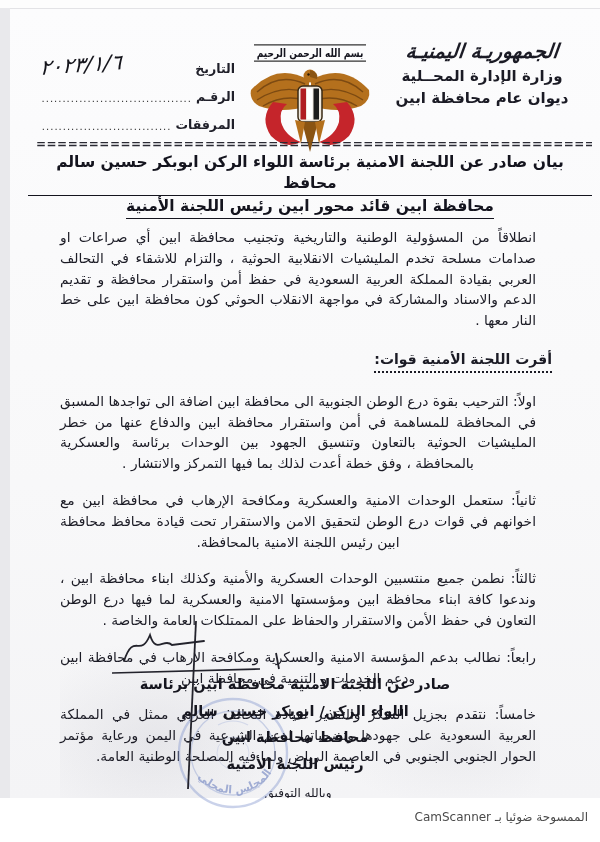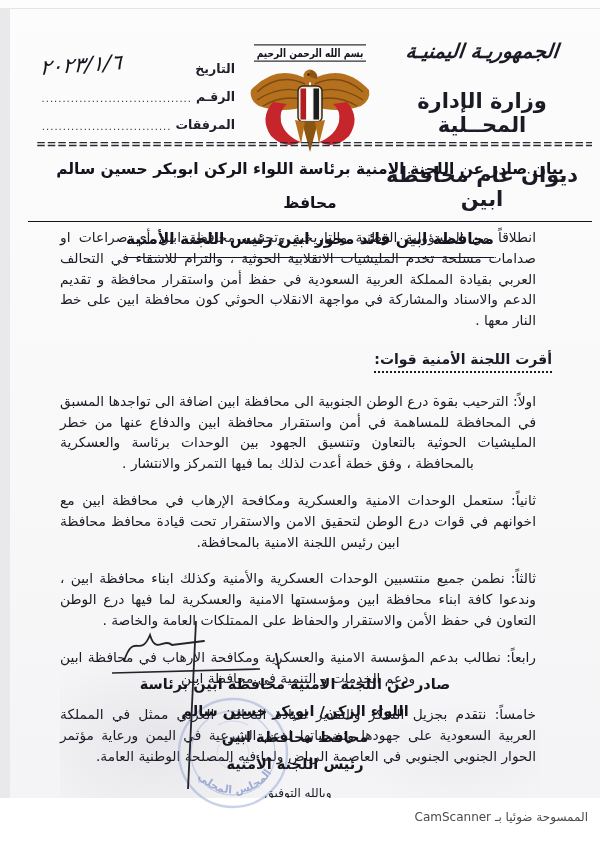--- a/index.html
+++ b/index.html
@@ -12,21 +12,21 @@
   .blotch1{position:absolute;left:50px;top:630px;width:240px;height:170px;
     background:radial-gradient(ellipse at 40% 60%,rgba(170,170,182,.20),transparent 70%);}
   .blotch2{position:absolute;left:330px;top:690px;width:200px;height:110px;
     background:radial-gradient(ellipse at 60% 50%,rgba(180,180,190,.12),transparent 70%);}
 
   
   .hdr-right{position:absolute;top:30px;right:16px;width:204px;text-align:center;
     direction:rtl;color:#1b1b25;}
   .hdr-calli{font-family:"DejaVu Serif",serif;font-weight:bold;font-style:italic;
     font-size:20px;transform:skewX(-6deg);letter-spacing:1px;}
-  .hdr-line{font-weight:bold;font-size:21px;margin-top:26px;letter-spacing:.3px;}
+  .hdr-line{font-weight:bold;font-size:15px;margin-top:4px;letter-spacing:.3px;}
 
   .emblem{position:absolute;top:32px;left:232px;width:136px;text-align:center;}
   .bismillah{font-weight:bold;font-size:9px;color:#15151f;transform:scaleY(1.25);
     display:inline-block;border-top:1px solid #333;border-bottom:1px solid #333;
     padding:1px 3px;direction:rtl;}
 
   .hdr-left{position:absolute;top:52px;left:30px;width:195px;direction:rtl;
     font-size:12.5px;font-weight:bold;color:#20202a;}
   .meta-row{display:flex;align-items:flex-end;margin-bottom:13px;}
   .meta-label{white-space:nowrap;margin-left:4px;}
@@ -37,21 +37,21 @@
     transform:rotate(-4deg) skewX(-8deg);letter-spacing:2px;}
 
   .separator{position:absolute;top:128px;left:26px;width:556px;
     font-size:12px;font-weight:bold;color:#2a2a33;letter-spacing:.5px;
     white-space:nowrap;overflow:hidden;}
 
   
   .title{position:absolute;top:143px;left:18px;width:564px;text-align:center;
     direction:rtl;color:#14141e;}
   .title span{display:inline-block;font-weight:bold;font-size:15.5px;
-    border-bottom:1.7px solid #14141e;padding-bottom:1px;line-height:34px;}
+    border-bottom:1.7px solid #14141e;padding-bottom:1px;line-height:21px;}
 
   
   .body{position:absolute;top:202px;right:48px;width:508px;direction:rtl;
     text-align:justify;font-size:13.8px;line-height:20.8px;color:#1b1b25;}
   .body p{margin:16px;}
   .body .center-last{text-align-last:center;}
   .res-heading{display:inline-block;font-weight:bold;font-size:14px;
     border-bottom:2px dotted #1b1b25;padding-bottom:1px;margin:2px 0 2px;}
   .lead{font-weight:normal;}
   .closing{text-align:center;font-size:12px;margin-top:3px;}

